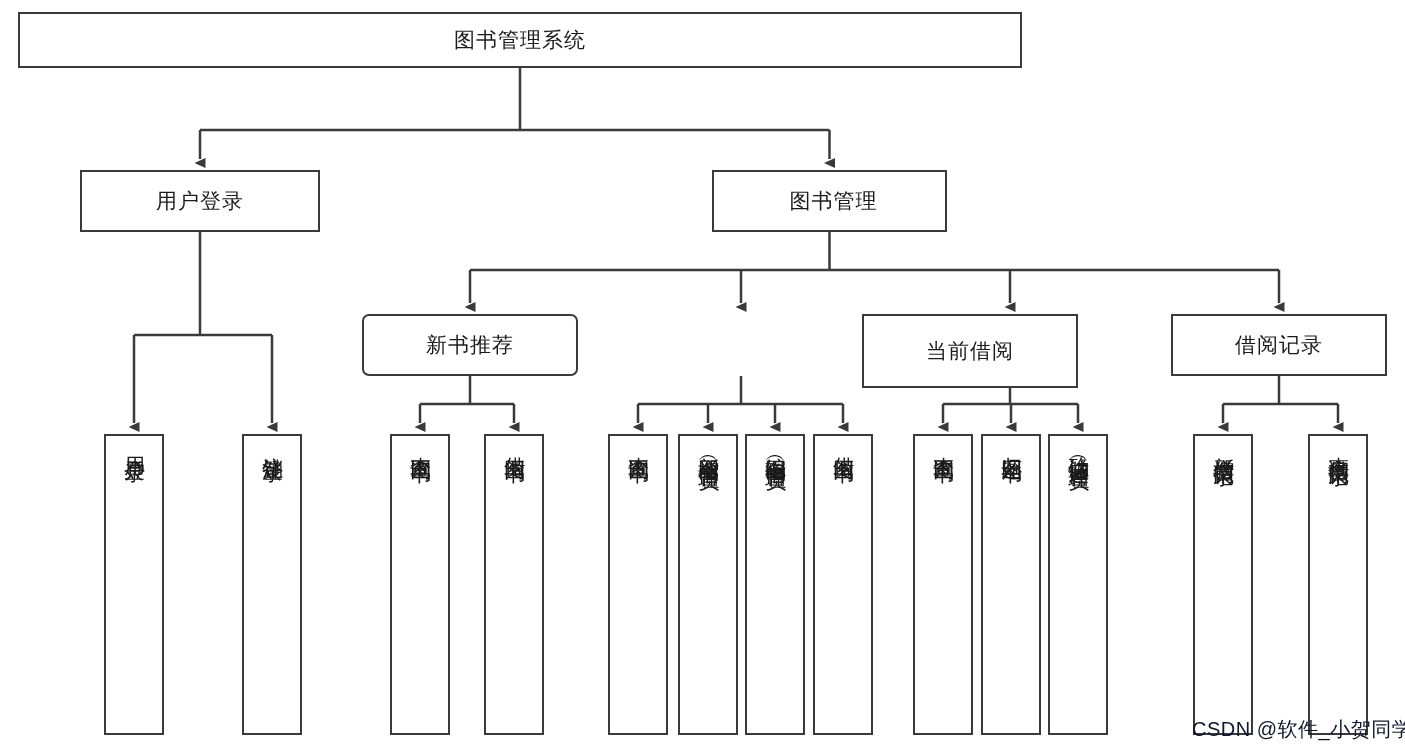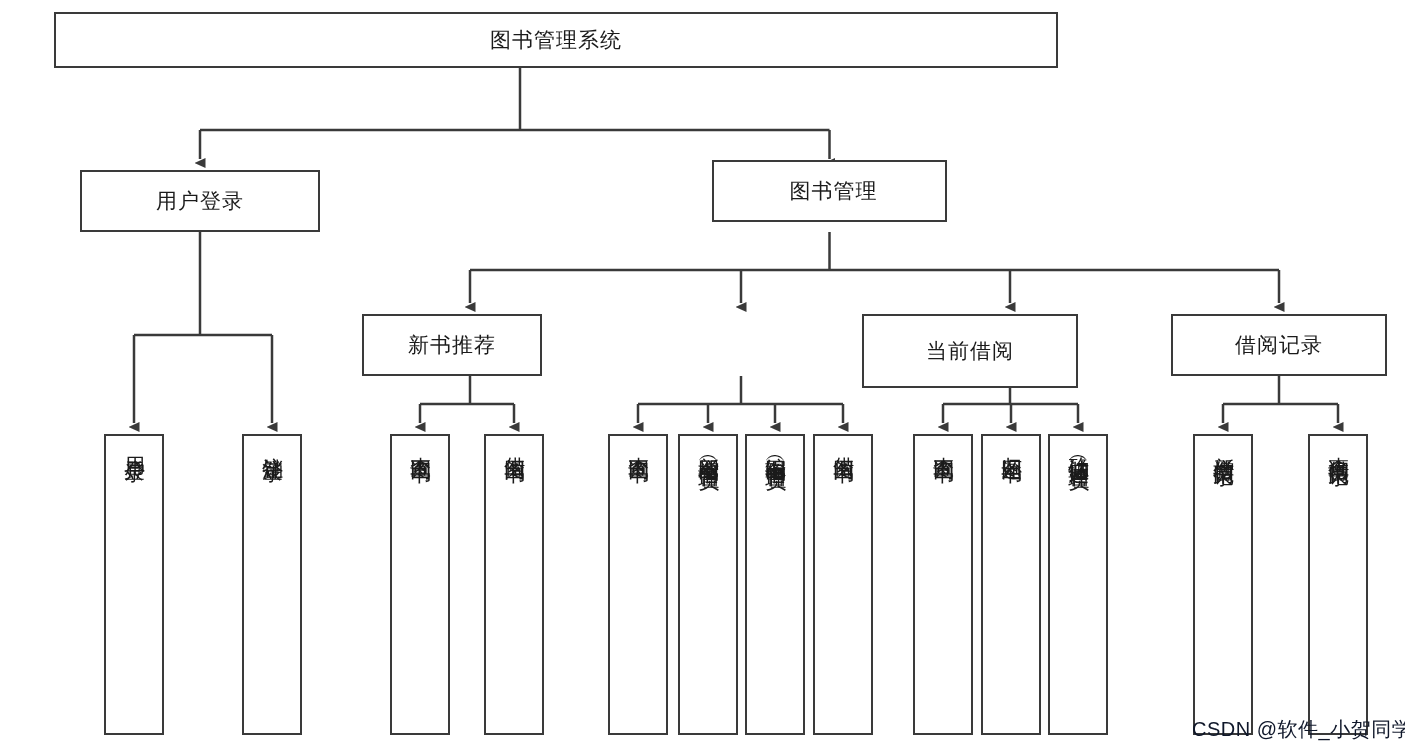--- a/index.html
+++ b/index.html
@@ -101,32 +101,32 @@
         <path d="M943,404 L943,423" marker-end="url(#arrow)"></path>
         <path d="M1011,404 L1011,423" marker-end="url(#arrow)"></path>
         <path d="M1078,404 L1078,423" marker-end="url(#arrow)"></path>
         <path d="M1279,376 L1279,404"></path>
         <path d="M1223,404 L1338,404"></path>
         <path d="M1223,404 L1223,423" marker-end="url(#arrow)"></path>
         <path d="M1338,404 L1338,423" marker-end="url(#arrow)"></path>
       </g>
   </svg>
 
-  <div class="node horiz" style="left: 18px; top: 12px; width: 1004px; height: 56px; margin-left: 36px;">
+  <div class="node horiz" style="left: 18px; top: 12px; width: 1004px; height: 56px;">
     <span class="label">图书管理系统</span>
   </div>
 
   <div class="node horiz" style="left: 80px; top: 170px; width: 240px; height: 62px;">
     <span class="label">用户登录</span>
   </div>
-  <div class="node horiz" style="left: 712px; top: 160px; width: 235px; height: 62px; padding-left: 8px;">
+  <div class="node horiz" style="left: 712px; top: 170px; width: 235px; height: 62px; padding-left: 8px;">
     <span class="label">图书管理</span>
   </div>
 
-  <div class="node horiz" style="left: 362px; top: 314px; width: 180px; height: 62px;">
+  <div class="node horiz" style="left: 362px; top: 314px; width: 216px; height: 62px; border-radius: 7px;">
     <span class="label">新书推荐</span>
   </div>
   <div class="node horiz" style="left: 862px; top: 314px; width: 216px; height: 74px;">
     <span class="label">当前借阅</span>
   </div>
   <div class="node horiz" style="left: 1171px; top: 314px; width: 216px; height: 62px; justify-content: center;">
     <span class="label">借阅记录</span>
   </div>
 
   <div class="node vert" style="left: 104px; top: 434px; width: 60px; height: 301px;">

